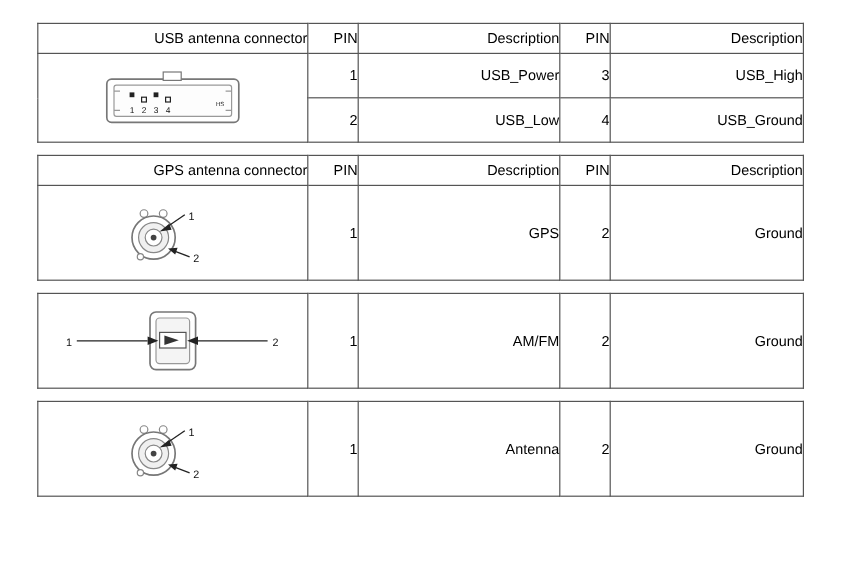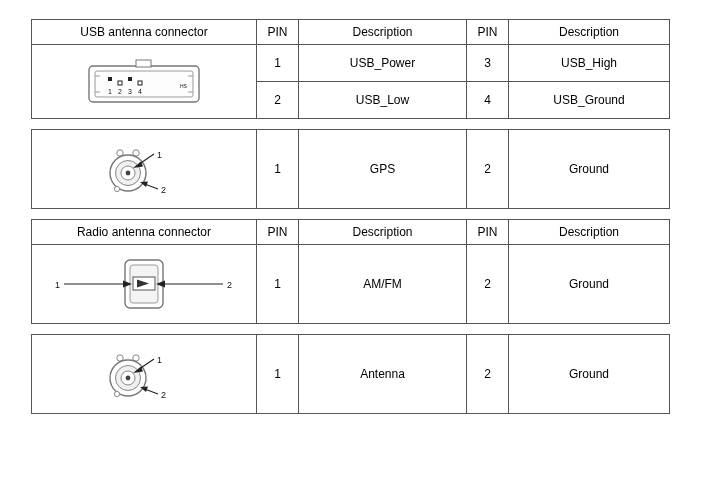--- a/index.html
+++ b/index.html
@@ -19,21 +19,21 @@
   }
   table.conn {
     border-collapse: collapse;
     width: 638px;
     table-layout: fixed;
     margin-bottom: 10px;
     border: 1.5px solid #3a3a3a;
   }
   table.conn td, table.conn th {
     border: 1px solid #555;
-    text-align: center;
+    text-align: right;
     vertical-align: middle;
     font-size: 12px;
     font-weight: 400;
     padding: 0;
     background: #fff;
   }
   col.c-title { width: 225px; }
   col.c-pin   { width: 42px;  }
   col.c-desc  { width: 168px; }
   col.c-desc2 { width: 161px; }
@@ -100,20 +100,27 @@
 
   <table class="conn">
     <colgroup>
         <col class="c-title">
         <col class="c-pin">
         <col class="c-desc">
         <col class="c-pin">
         <col class="c-desc2">
       </colgroup>
     <tbody>
+        <tr class="r-hdr">
+      <td>GPS antenna connector</td>
+      <th>PIN</th>
+      <th>Description</th>
+      <th>PIN</th>
+      <th>Description</th>
+    </tr>
     <tr class="r-big">
       <td class="diagram-cell">
         <svg width="100" height="76" viewBox="0 0 100 76">
           <circle cx="26" cy="22" r="3.2" fill="#fff" stroke="#888"></circle>
           <circle cx="42" cy="22" r="3.2" fill="#fff" stroke="#888"></circle>
           <circle cx="34" cy="42" r="18" fill="#fff" stroke="#777" stroke-width="1.4"></circle>
           <circle cx="34" cy="42" r="12.5" fill="#f0f0f0" stroke="#888"></circle>
           <circle cx="34" cy="42" r="7" fill="#fff" stroke="#888"></circle>
           <circle cx="34" cy="42" r="2.4" fill="#444"></circle>
           <circle cx="23" cy="58" r="2.6" fill="#fff" stroke="#888"></circle>
@@ -135,27 +142,20 @@
 
   <table class="conn">
     <colgroup>
         <col class="c-title">
         <col class="c-pin">
         <col class="c-desc">
         <col class="c-pin">
         <col class="c-desc2">
       </colgroup>
     <tbody>
-        <tr class="r-hdr">
-      <td>Radio antenna connector</td>
-      <th>PIN</th>
-      <th>Description</th>
-      <th>PIN</th>
-      <th>Description</th>
-    </tr>
     <tr class="r-big">
       <td class="diagram-cell">
         <svg width="190" height="62" viewBox="0 0 190 62">
           <rect x="76" y="7" width="38" height="48" rx="5" fill="#fff" stroke="#777" stroke-width="1.4"></rect>
           <rect x="81" y="12" width="28" height="38" rx="3" fill="#f4f4f4" stroke="#999"></rect>
           <rect x="84" y="24" width="22" height="13" fill="#fff" stroke="#555"></rect>
           <polygon points="88,26.5 88,34.5 100,30.5" fill="#333"></polygon>
           <text x="6" y="35" font-size="9">1</text>
           <line x1="15" y1="31" x2="74" y2="31" stroke="#222" stroke-width="1.1"></line>
           <polygon points="83,31 74,27.5 74,34.5" fill="#222"></polygon>

